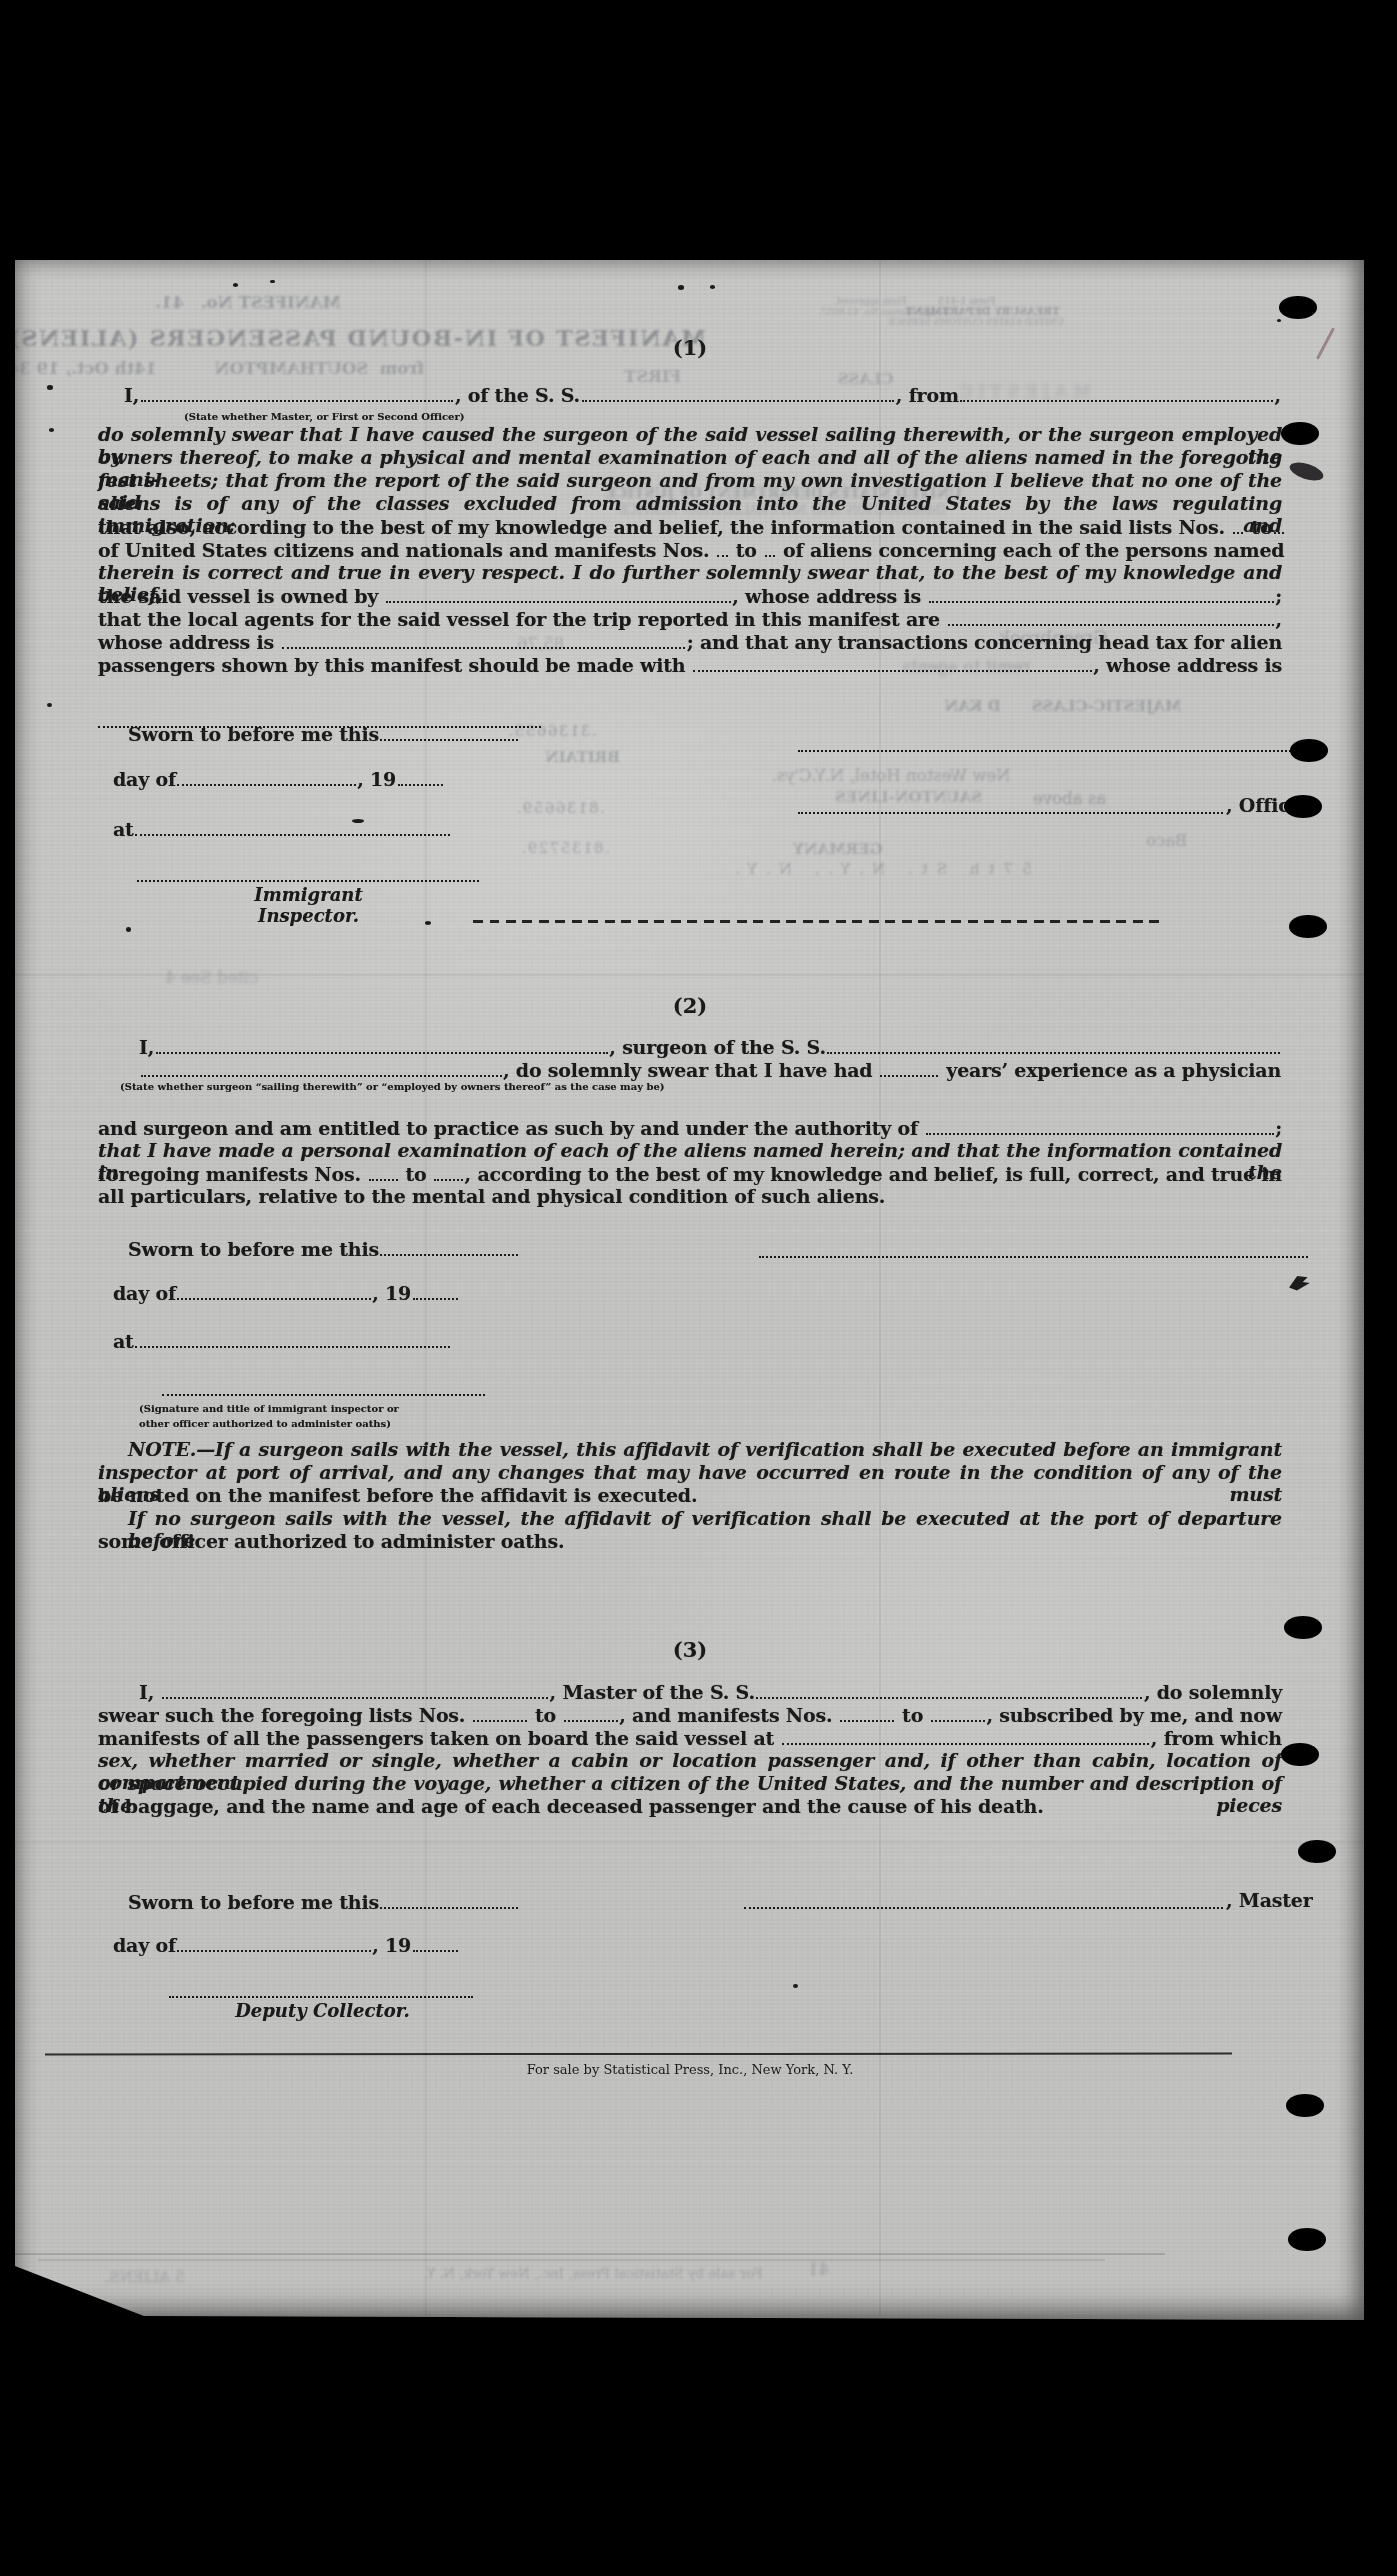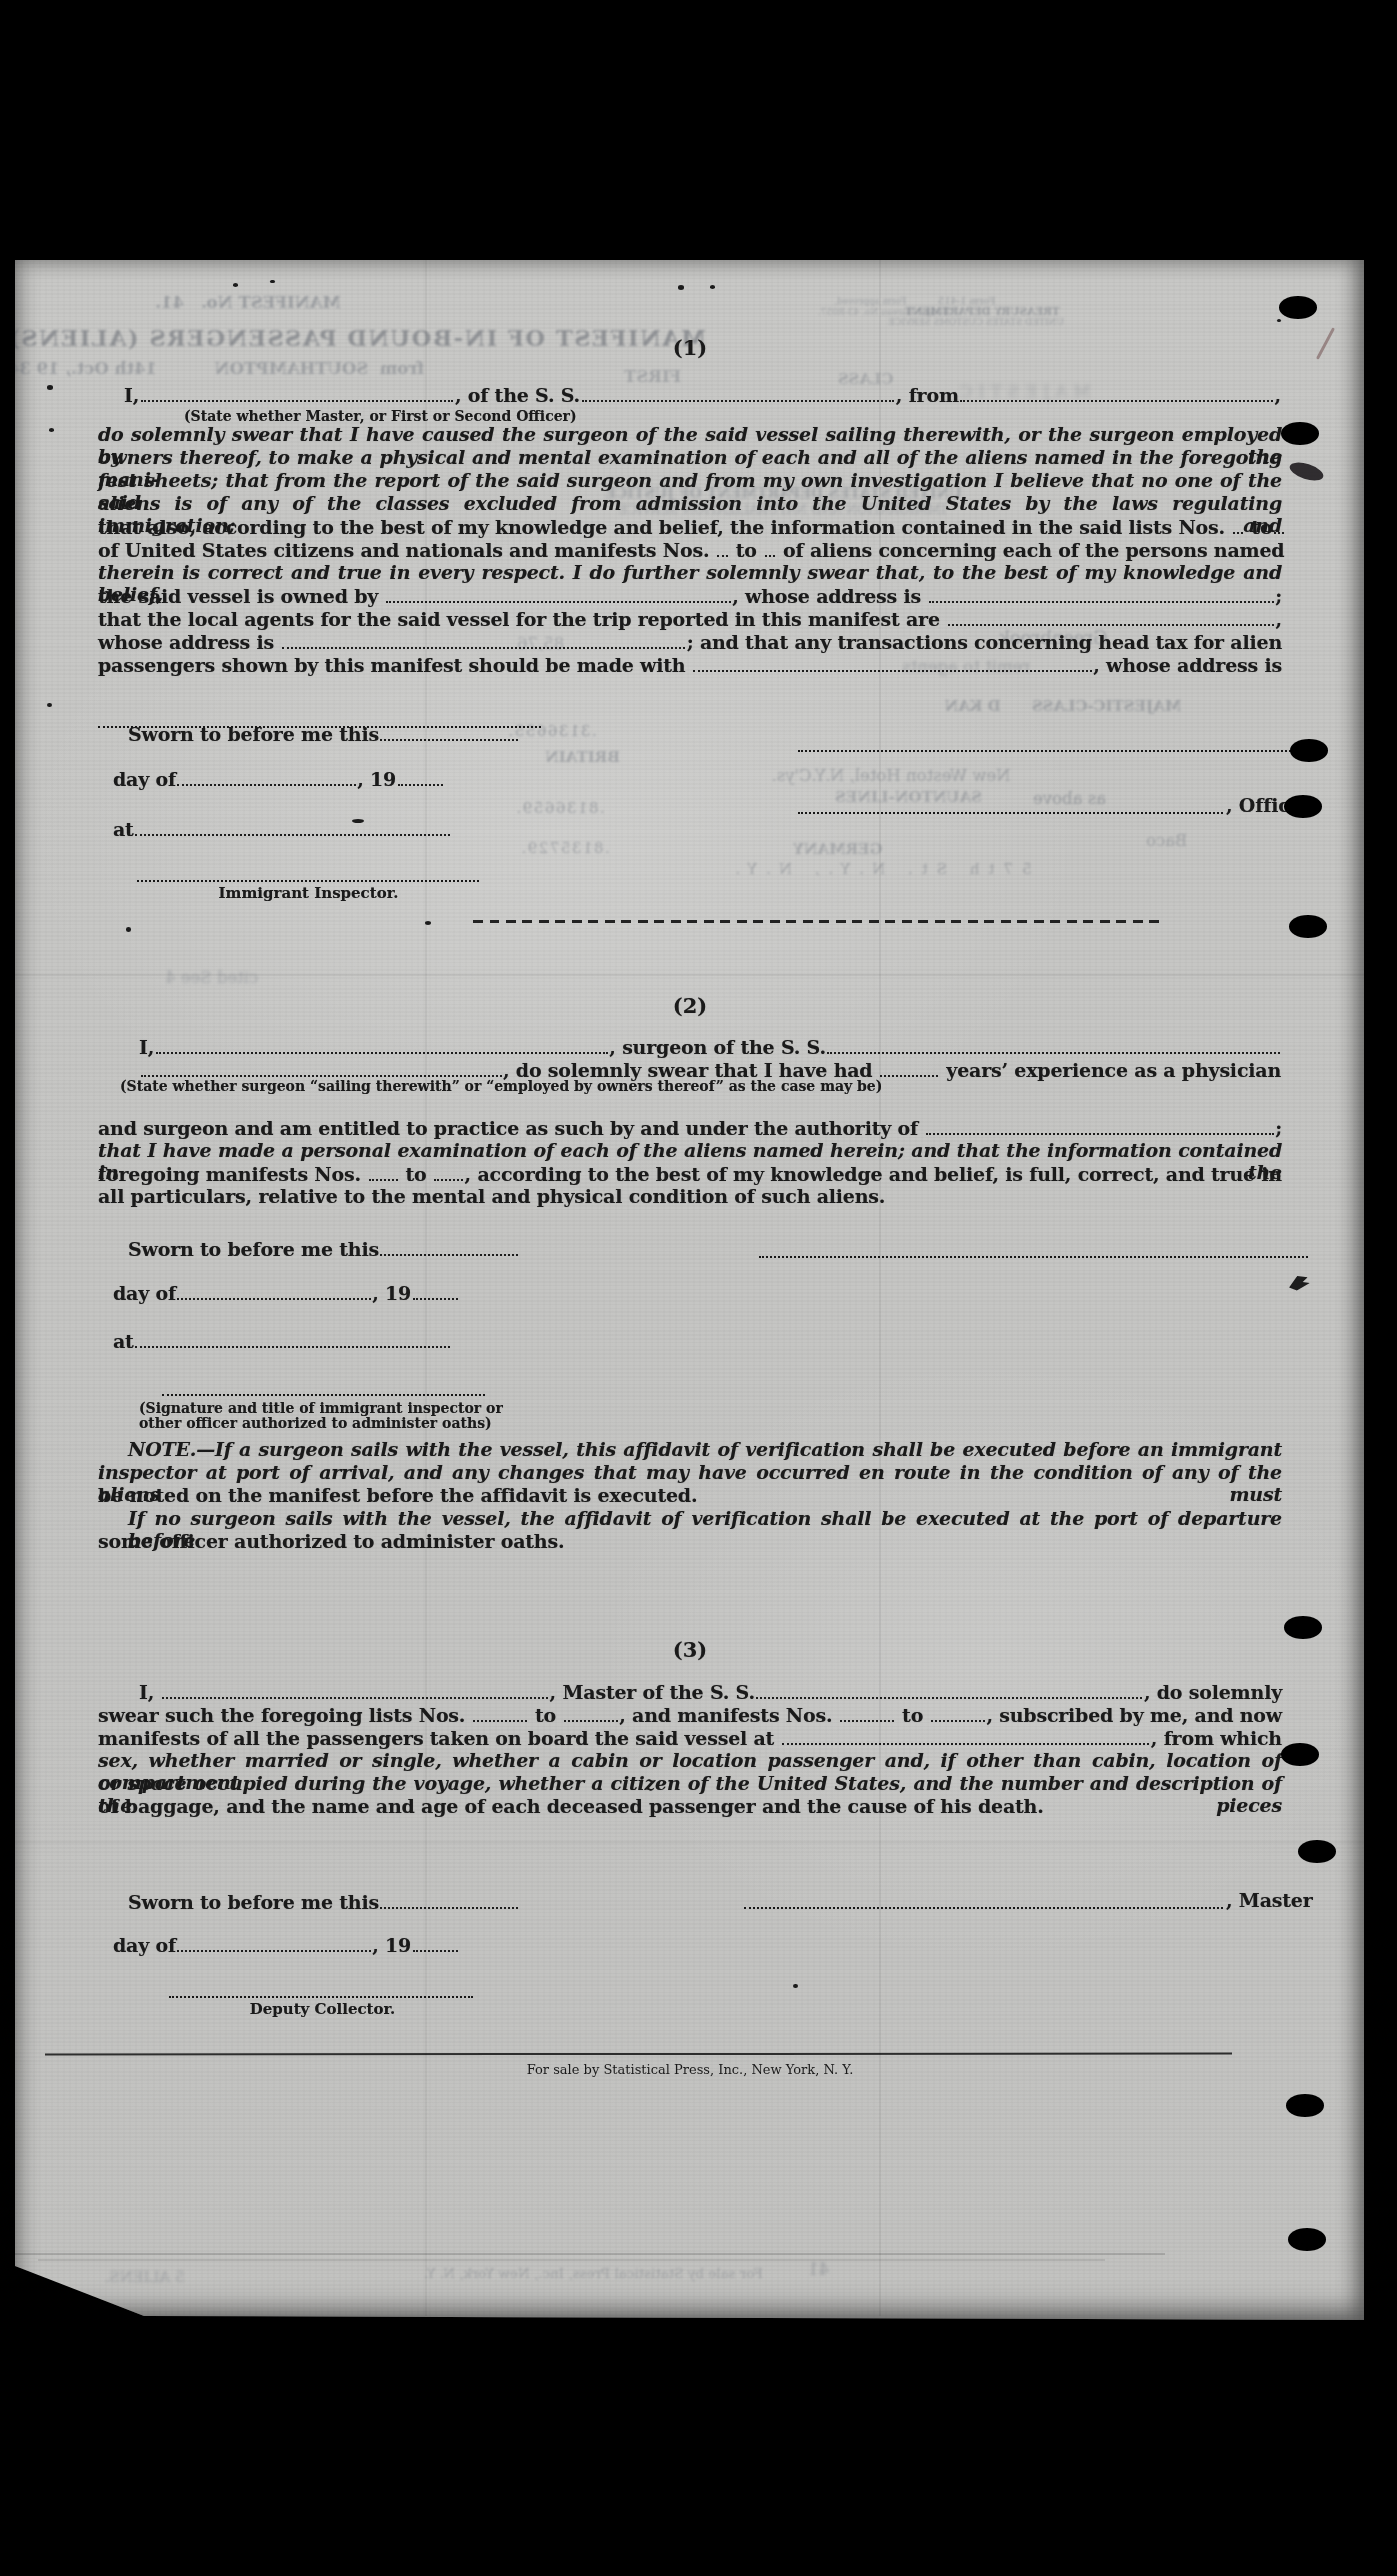--- a/index.html
+++ b/index.html
@@ -24,22 +24,22 @@
              text-shadow:0 0 0.8px rgba(10,10,10,.35);}
   .ln{height:23px;}
   .ln.tx{line-height:23px;white-space:nowrap;}
   .ln.j{text-align:justify;text-align-last:justify;white-space:normal;font-style:italic;}
   .ln.fx{display:flex;align-items:flex-end;}
   .fx .seg{white-space:pre;line-height:22px;}
   .dots{border-bottom:2.3px dotted #1c1c1c;height:3px;margin:0 1.5px 3.8px 1.5px;min-width:10.5px;}
   .row{display:flex;align-items:flex-end;}
   .row .seg{white-space:pre;line-height:22px;}
   .sigline{border-bottom:2.3px dotted #161616;height:0;}
-  .cap{font-size:14px;font-weight:700;line-height:15px;text-shadow:0 0 0.4px rgba(10,10,10,.4);}
-  .ital{font-weight:700;font-size:15px;text-shadow:0 0 0.4px rgba(10,10,10,.4);}
+  .cap{font-size:10px;font-weight:700;line-height:15px;text-shadow:0 0 0.4px rgba(10,10,10,.4);}
+  .ital{font-style:italic;font-weight:700;font-size:18px;text-shadow:0 0 0.4px rgba(10,10,10,.4);}
   .dash{background:repeating-linear-gradient(90deg,#222 0 9.8px,transparent 9.8px 16.5px);height:3px;}
   .rule{background:#141414;opacity:.85;height:2.3px;}
   .footer{font-size:13px;font-weight:400;}
   .hole{position:absolute;background:#000;border-radius:50%;}
   .speck{position:absolute;background:#1b1b1b;border-radius:50%;}
   .art{position:absolute;white-space:pre;font-family:"DejaVu Serif",serif;}
   .streak{position:absolute;background:#000;}
 </style>
 </head>
 <body>

